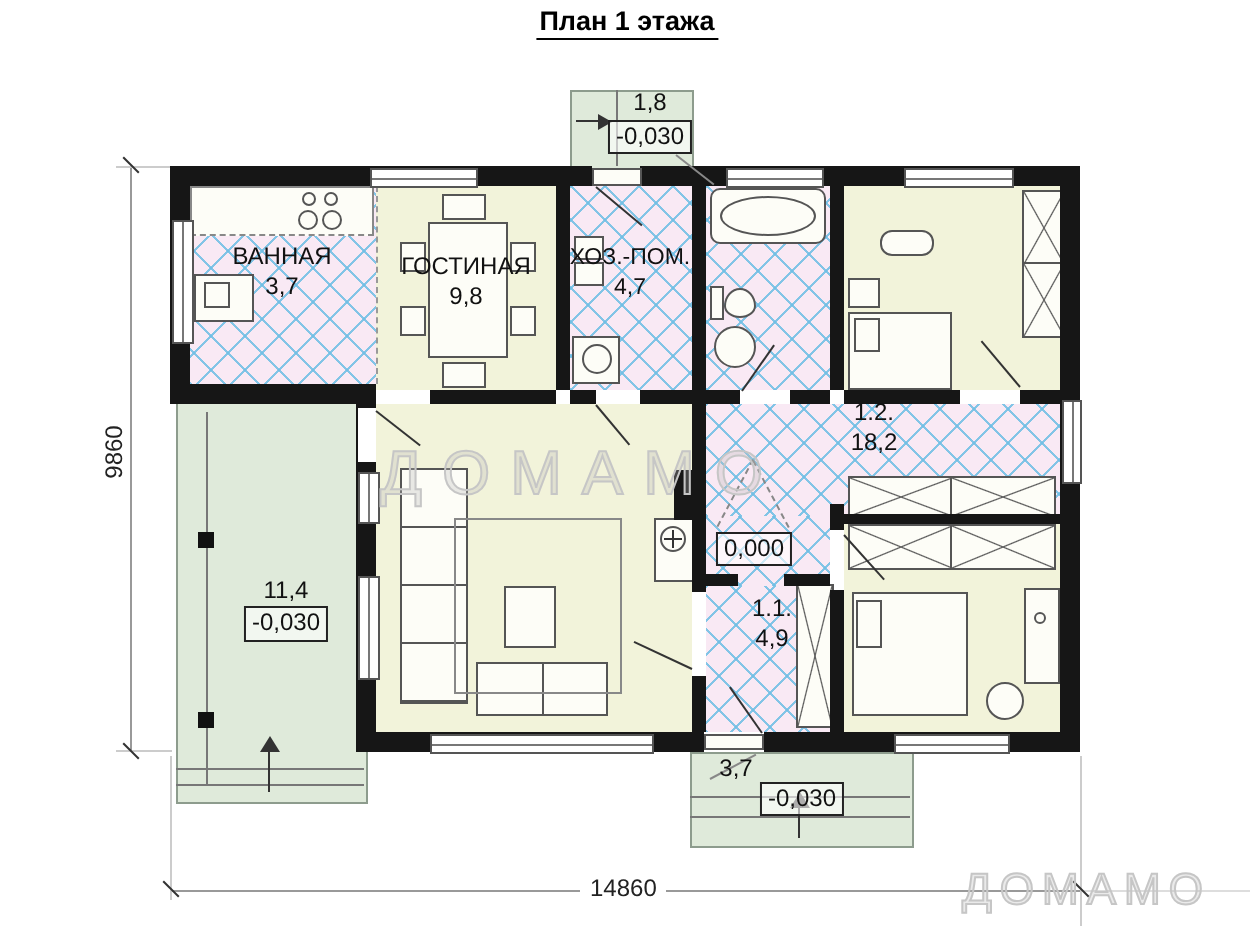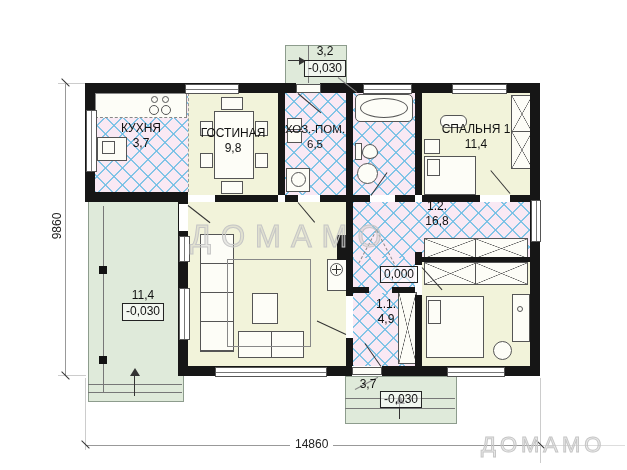--- a/index.html
+++ b/index.html
@@ -34,20 +34,21 @@
   .tri-up{position:absolute;width:0;height:0;border-left:5px solid transparent;border-right:5px solid transparent;border-bottom:8px solid #333;z-index:3}
   .tri-right{position:absolute;width:0;height:0;border-top:4px solid transparent;border-bottom:4px solid transparent;border-left:7px solid #333;z-index:3}
   .wm{position:absolute;color:rgba(185,185,185,.30);-webkit-text-stroke:1px #c6c6c6;z-index:6;pointer-events:none;white-space:nowrap}
   .title{position:absolute;left:50%;transform:translateX(-50%);top:3px;font-size:13.5px;font-weight:bold;border-bottom:1.5px solid #000;padding:0 2px 1px;z-index:8;white-space:nowrap}
 </style>
 </head>
 <body>
 
 <div id="plan">
 
+  <div class="title">План 1 этажа</div>
 
   <div class="dline" style="left:65px;top:83px;width:1px;height:293px"></div>
   <div class="xline" style="left:58px;top:83px;width:28px;height:1px"></div>
   <div class="xline" style="left:58px;top:375px;width:28px;height:1px"></div>
   <div class="tick" style="left:60px;top:82px"></div>
   <div class="tick" style="left:60px;top:375px"></div>
   <div class="dim" style="left:27px;top:219px;width:60px;text-align:center;transform:rotate(-90deg)">9860</div>
 
   <div class="dline" style="left:85px;top:445px;width:455px;height:1px"></div>
   <div class="xline" style="left:540px;top:445px;width:85px;height:1px;background:#ddd"></div>
@@ -67,21 +68,21 @@
   <div class="tri-up" style="left:130px;top:368px"></div>
   <div class="lbl" style="left:143px;top:288px">
     <div>11,4</div>
     <div class="box">-0,030</div>
   </div>
 
   <div class="green" style="left:285px;top:45px;width:60px;height:38px"></div>
   <div class="vline1" style="left:308px;top:45px;height:38px"></div>
   <div class="hline1" style="left:288px;top:60px;width:12px;background:#333"></div>
   <div class="tri-right" style="left:299px;top:57px"></div>
-  <div class="lbl" style="left:325px;top:44px">3,2</div>
+  <div class="lbl" style="left:325px;top:44px">1,8</div>
   <div class="lbl" style="left:325px;top:60px"><span class="box">-0,030</span></div>
   <div class="leaf" style="left:338px;top:77px;width:24px;transform:rotate(38deg);background:#888"></div>
 
   <div class="green" style="left:345px;top:376px;width:110px;height:46px"></div>
   <div class="hline1" style="left:345px;top:398px;width:110px"></div>
   <div class="hline1" style="left:345px;top:408px;width:110px"></div>
   <div class="vline1" style="left:399px;top:402px;height:17px;background:#333"></div>
   <div class="tri-up" style="left:395px;top:396px"></div>
   <div class="lbl" style="left:368px;top:377px">3,7</div>
   <div class="lbl" style="left:401px;top:391px"><span class="box">-0,030</span></div>
@@ -197,40 +198,36 @@
   <div class="leaf" style="left:298px;top:93px;width:30px;transform:rotate(40deg)"></div>
   <div class="leaf" style="left:298px;top:202px;width:26px;transform:rotate(50deg)"></div>
   <div class="leaf" style="left:371px;top:195px;width:28px;transform:rotate(-55deg)"></div>
   <div class="leaf" style="left:510px;top:193px;width:30px;transform:rotate(-130deg)"></div>
   <div class="leaf" style="left:346px;top:334px;width:32px;transform:rotate(-155deg)"></div>
   <div class="leaf" style="left:422px;top:267px;width:30px;transform:rotate(48deg)"></div>
   <div class="leaf" style="left:188px;top:205px;width:28px;transform:rotate(38deg)"></div>
   <div class="leaf" style="left:381px;top:366px;width:28px;transform:rotate(-125deg)"></div>
 
   <div class="lbl" style="left:141px;top:121px">
-    <div>КУХНЯ</div>
+    <div>ВАННАЯ</div>
     <div>3,7</div>
   </div>
   <div class="lbl" style="left:233px;top:126px">
     <div>ГОСТИНАЯ</div>
     <div>9,8</div>
   </div>
   <div class="lbl" style="left:315px;top:122px;font-size:11.5px">
     <div>ХОЗ.-ПОМ.</div>
-    <div>6,5</div>
-  </div>
-  <div class="lbl" style="left:476px;top:122px">
-    <div>СПАЛЬНЯ 1</div>
-    <div>11,4</div>
+    <div>4,7</div>
   </div>
   <div class="lbl" style="left:437px;top:199px">
     <div>1.2.</div>
-    <div>16,8</div>
-  </div>
-  <div class="lbl" style="left:399px;top:266px">
+    <div>18,2</div>
+  </div>
+  <div class="lbl" style="left:377px;top:266px">
     <span class="box">0,000</span>
   </div>
   <div class="lbl" style="left:386px;top:297px">
     <div>1.1.</div>
     <div>4,9</div>
   </div>
 
   <div class="wm" style="left:190px;top:219px;font-size:31px;letter-spacing:10px">ДОМАМО</div>
   <div class="wm" style="left:481px;top:432px;font-size:22px;letter-spacing:4px">ДОМАМО</div>
 

